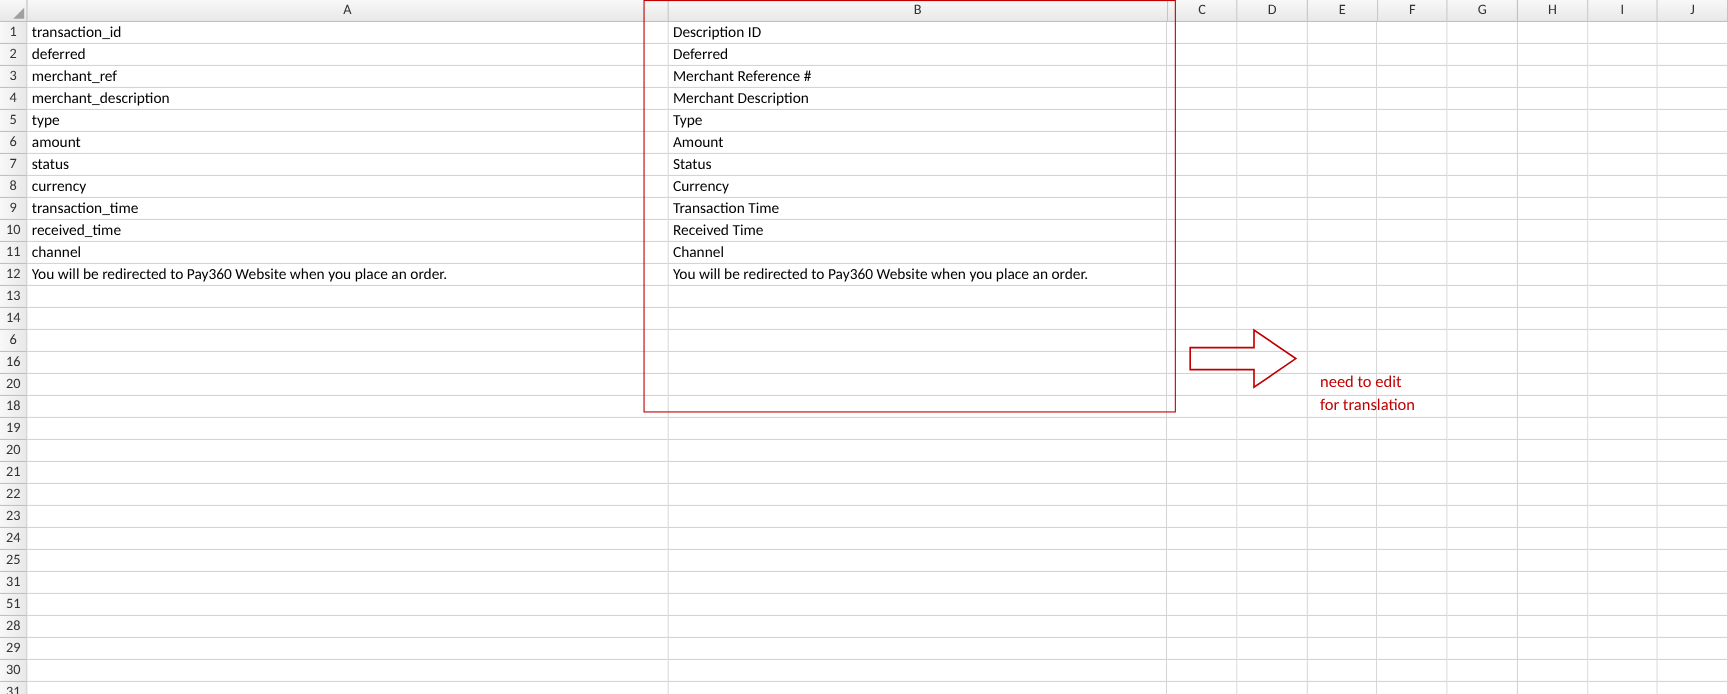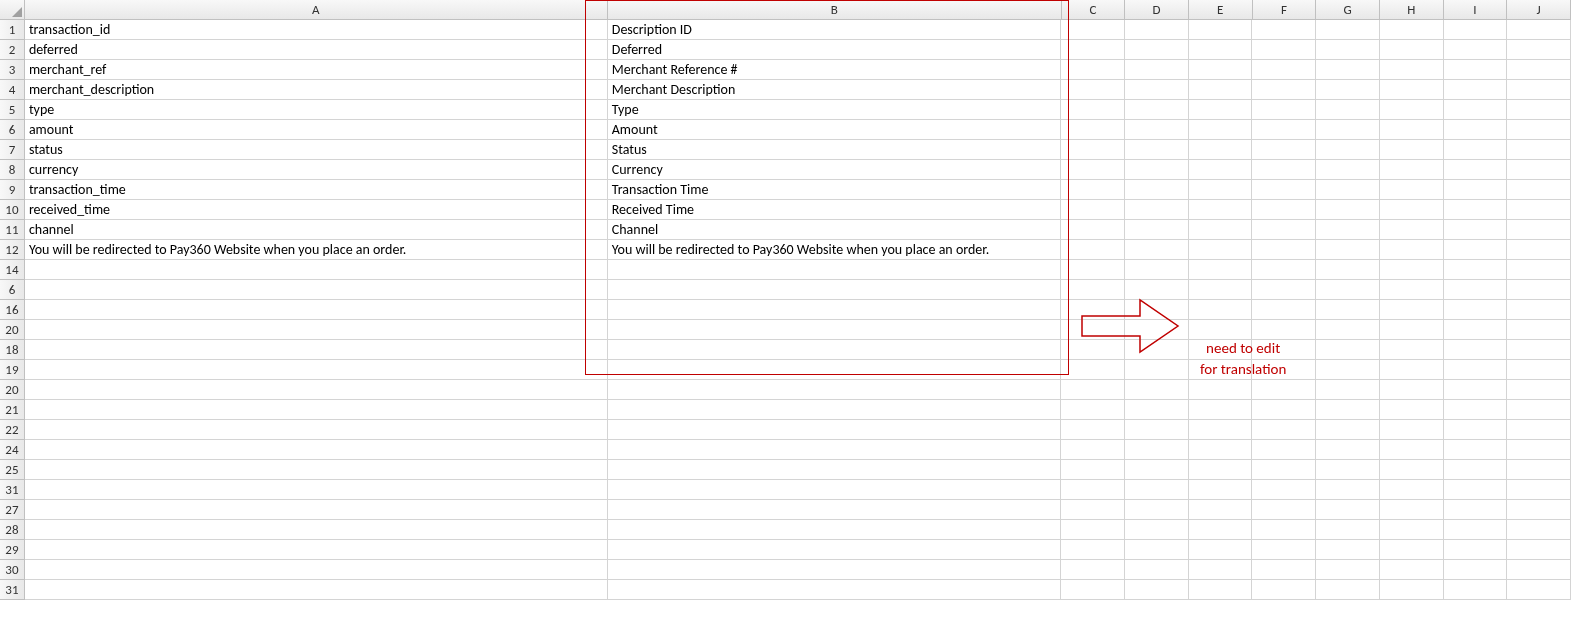--- a/index.html
+++ b/index.html
@@ -113,21 +113,20 @@
     .annotation-text {
       position: absolute;
       left: 1200px;
       top: 338px;
       color: #c00000;
       font-size: 15px;
       font-family: Calibri, Arial, sans-serif;
       line-height: 1.4;
       z-index: 10;
       pointer-events: none;
-      text-align: center;
     }
   </style>
 </head>
 <body>
 
 <div class="spreadsheet">
 
   <div class="col-header-row">
     <div class="corner-cell"></div>
     <div class="col-header col-A">A</div>
@@ -293,20 +292,33 @@
         <div class="cell col-C"></div>
         <div class="cell col-D"></div>
         <div class="cell col-E"></div>
         <div class="cell col-F"></div>
         <div class="cell col-G"></div>
         <div class="cell col-H"></div>
         <div class="cell col-I"></div>
         <div class="cell col-J"></div>
       </div>
       <div class="data-row">
+        <div class="row-header">13</div>
+        <div class="cell col-A"></div>
+        <div class="cell col-B"></div>
+        <div class="cell col-C"></div>
+        <div class="cell col-D"></div>
+        <div class="cell col-E"></div>
+        <div class="cell col-F"></div>
+        <div class="cell col-G"></div>
+        <div class="cell col-H"></div>
+        <div class="cell col-I"></div>
+        <div class="cell col-J"></div>
+      </div>
+      <div class="data-row">
         <div class="row-header">14</div>
         <div class="cell col-A"></div>
         <div class="cell col-B"></div>
         <div class="cell col-C"></div>
         <div class="cell col-D"></div>
         <div class="cell col-E"></div>
         <div class="cell col-F"></div>
         <div class="cell col-G"></div>
         <div class="cell col-H"></div>
         <div class="cell col-I"></div>
@@ -410,20 +422,33 @@
         <div class="cell col-C"></div>
         <div class="cell col-D"></div>
         <div class="cell col-E"></div>
         <div class="cell col-F"></div>
         <div class="cell col-G"></div>
         <div class="cell col-H"></div>
         <div class="cell col-I"></div>
         <div class="cell col-J"></div>
       </div>
       <div class="data-row">
+        <div class="row-header">23</div>
+        <div class="cell col-A"></div>
+        <div class="cell col-B"></div>
+        <div class="cell col-C"></div>
+        <div class="cell col-D"></div>
+        <div class="cell col-E"></div>
+        <div class="cell col-F"></div>
+        <div class="cell col-G"></div>
+        <div class="cell col-H"></div>
+        <div class="cell col-I"></div>
+        <div class="cell col-J"></div>
+      </div>
+      <div class="data-row">
         <div class="row-header">24</div>
         <div class="cell col-A"></div>
         <div class="cell col-B"></div>
         <div class="cell col-C"></div>
         <div class="cell col-D"></div>
         <div class="cell col-E"></div>
         <div class="cell col-F"></div>
         <div class="cell col-G"></div>
         <div class="cell col-H"></div>
         <div class="cell col-I"></div>
@@ -449,21 +474,21 @@
         <div class="cell col-C"></div>
         <div class="cell col-D"></div>
         <div class="cell col-E"></div>
         <div class="cell col-F"></div>
         <div class="cell col-G"></div>
         <div class="cell col-H"></div>
         <div class="cell col-I"></div>
         <div class="cell col-J"></div>
       </div>
       <div class="data-row">
-        <div class="row-header">27</div>
+        <div class="row-header">51</div>
         <div class="cell col-A"></div>
         <div class="cell col-B"></div>
         <div class="cell col-C"></div>
         <div class="cell col-D"></div>
         <div class="cell col-E"></div>
         <div class="cell col-F"></div>
         <div class="cell col-G"></div>
         <div class="cell col-H"></div>
         <div class="cell col-I"></div>
         <div class="cell col-J"></div>

